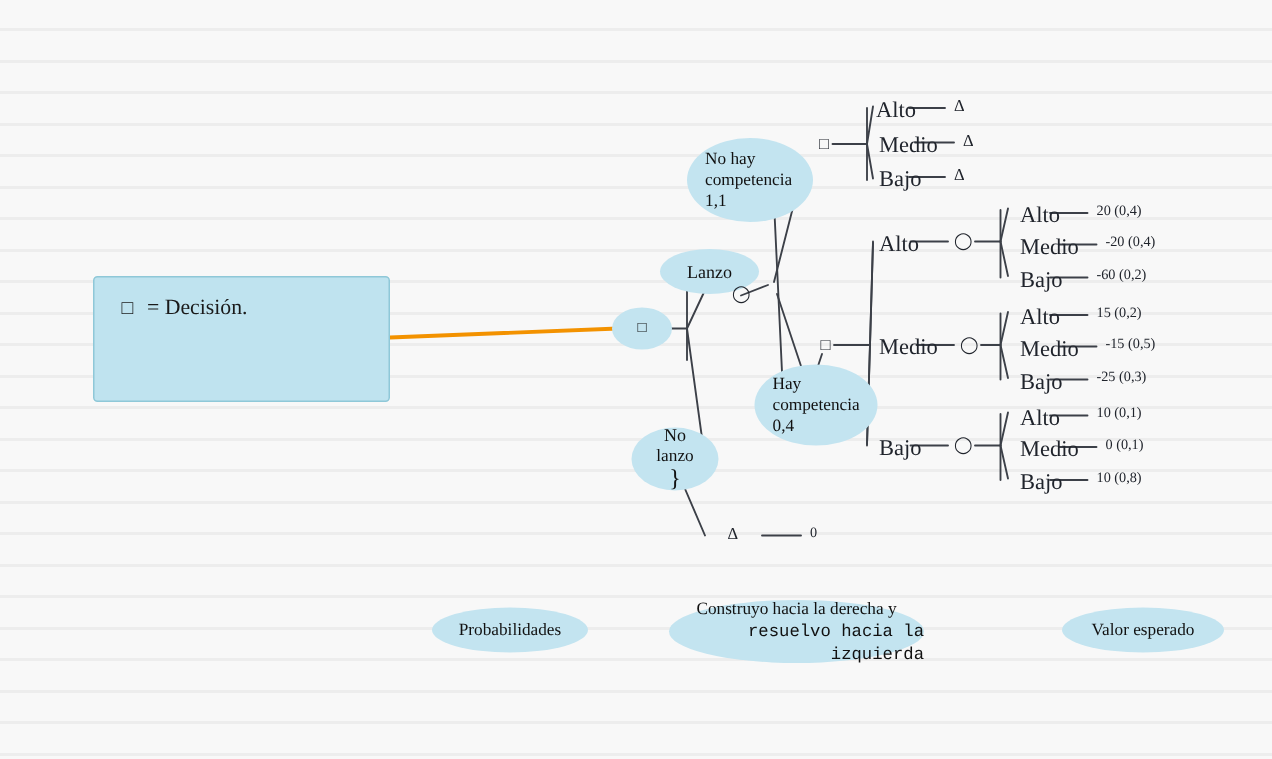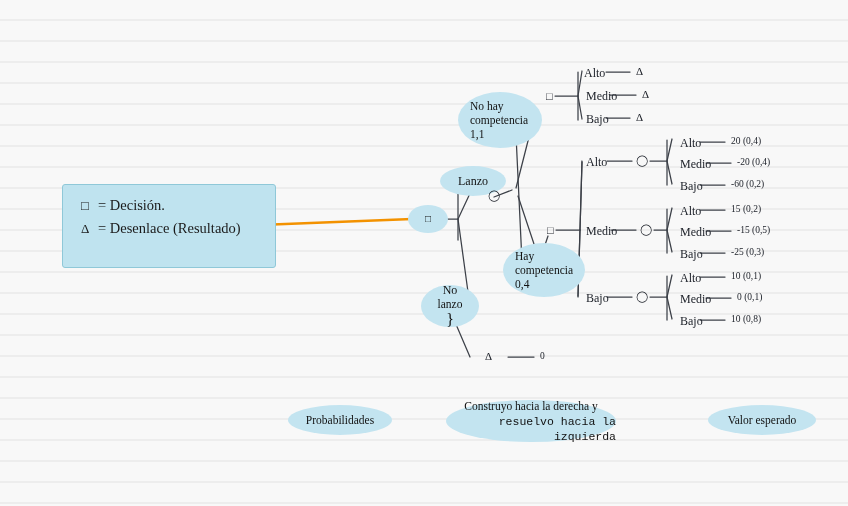--- a/index.html
+++ b/index.html
@@ -31,21 +31,21 @@
     width: 848px; height: 506px;
     pointer-events: none;
   }
   .node {
     position: absolute;
     pointer-events: auto;
   }
   
   .legend {
     left: 62px; top: 184px;
-    width: 214px; height: 84px;
+    width: 198px; height: 84px;
     background: #bfe3ef;
     border: 1px solid #8fc8d8;
     border-radius: 3px;
     box-sizing: border-box;
     padding: 9px 0 0 18px;
     color: #1a1a1a;
     font-size: 14.5px;
     line-height: 22px;
   }
   .legend div { white-space: nowrap; }
@@ -68,21 +68,21 @@
     box-sizing: border-box;
   }
   .bubble.lefttext {
     justify-content: flex-start;
     text-align: left;
   }
   .bubble-inner { line-height: 14px; font-size: 11.5px; }
   
   .lbl {
     position: absolute;
-    font-size: 12px;
+    font-size: 15px;
     color: #20242c;
     white-space: nowrap;
     pointer-events: auto;
   }
   .lbl.val { font-size: 9.5px; }
   .glyph {
     position: absolute;
     color: #20242c;
     pointer-events: auto;
     white-space: nowrap;
@@ -165,23 +165,20 @@
 
     <line x1="455" y1="322" x2="470" y2="357"></line>
     <line x1="508" y1="357" x2="534" y2="357"></line>
   </g>
 </svg>
 
 <div class="node legend">
   <div>
     <span class="gl">□</span><span>= Decisión.</span>
   </div>
-  <div>
-    <span class="gl">Δ</span><span>= Desenlace (Resultado)</span>
-  </div>
 </div>
 
 <div class="node bubble" style="left:408px; top:205px; width:40px; height:28px;">
   <span class="bubble-inner" style="font-size:10px;">□</span>
 </div>
 
 <div class="node bubble" style="left:440px; top:166px; width:66px; height:30px;">
   <span class="bubble-inner" style="font-size:12px;">Lanzo</span>
 </div>
 

